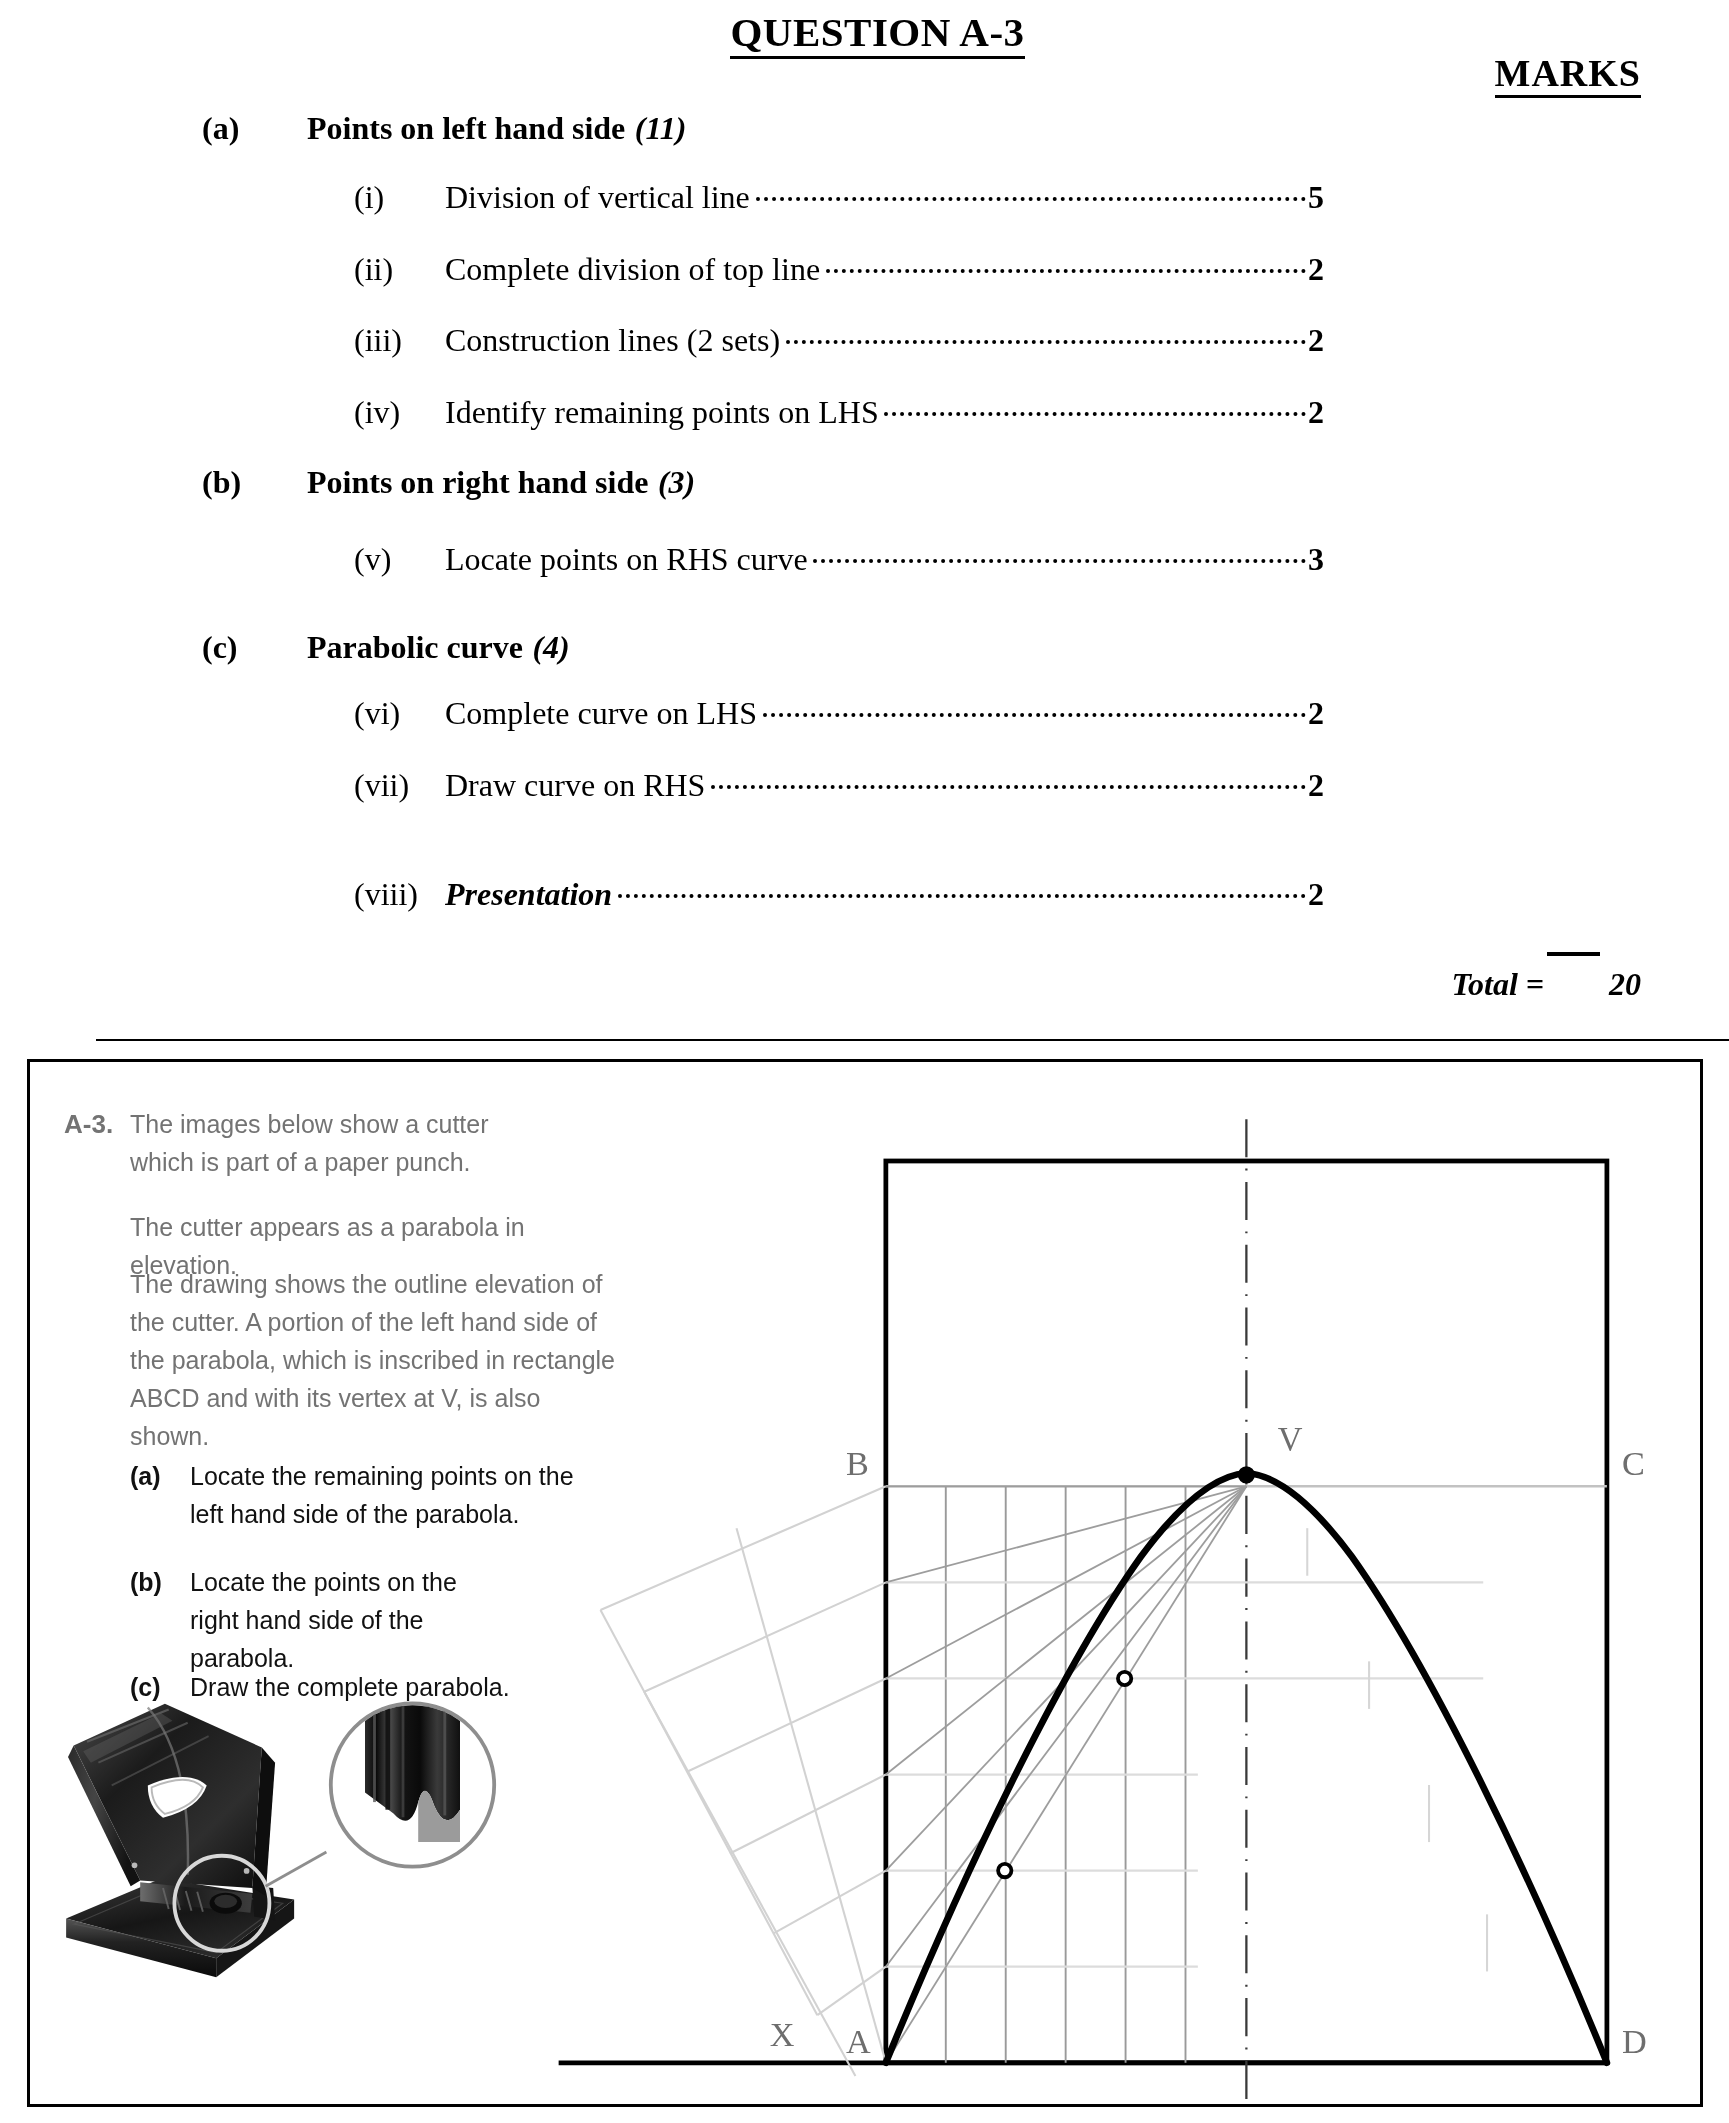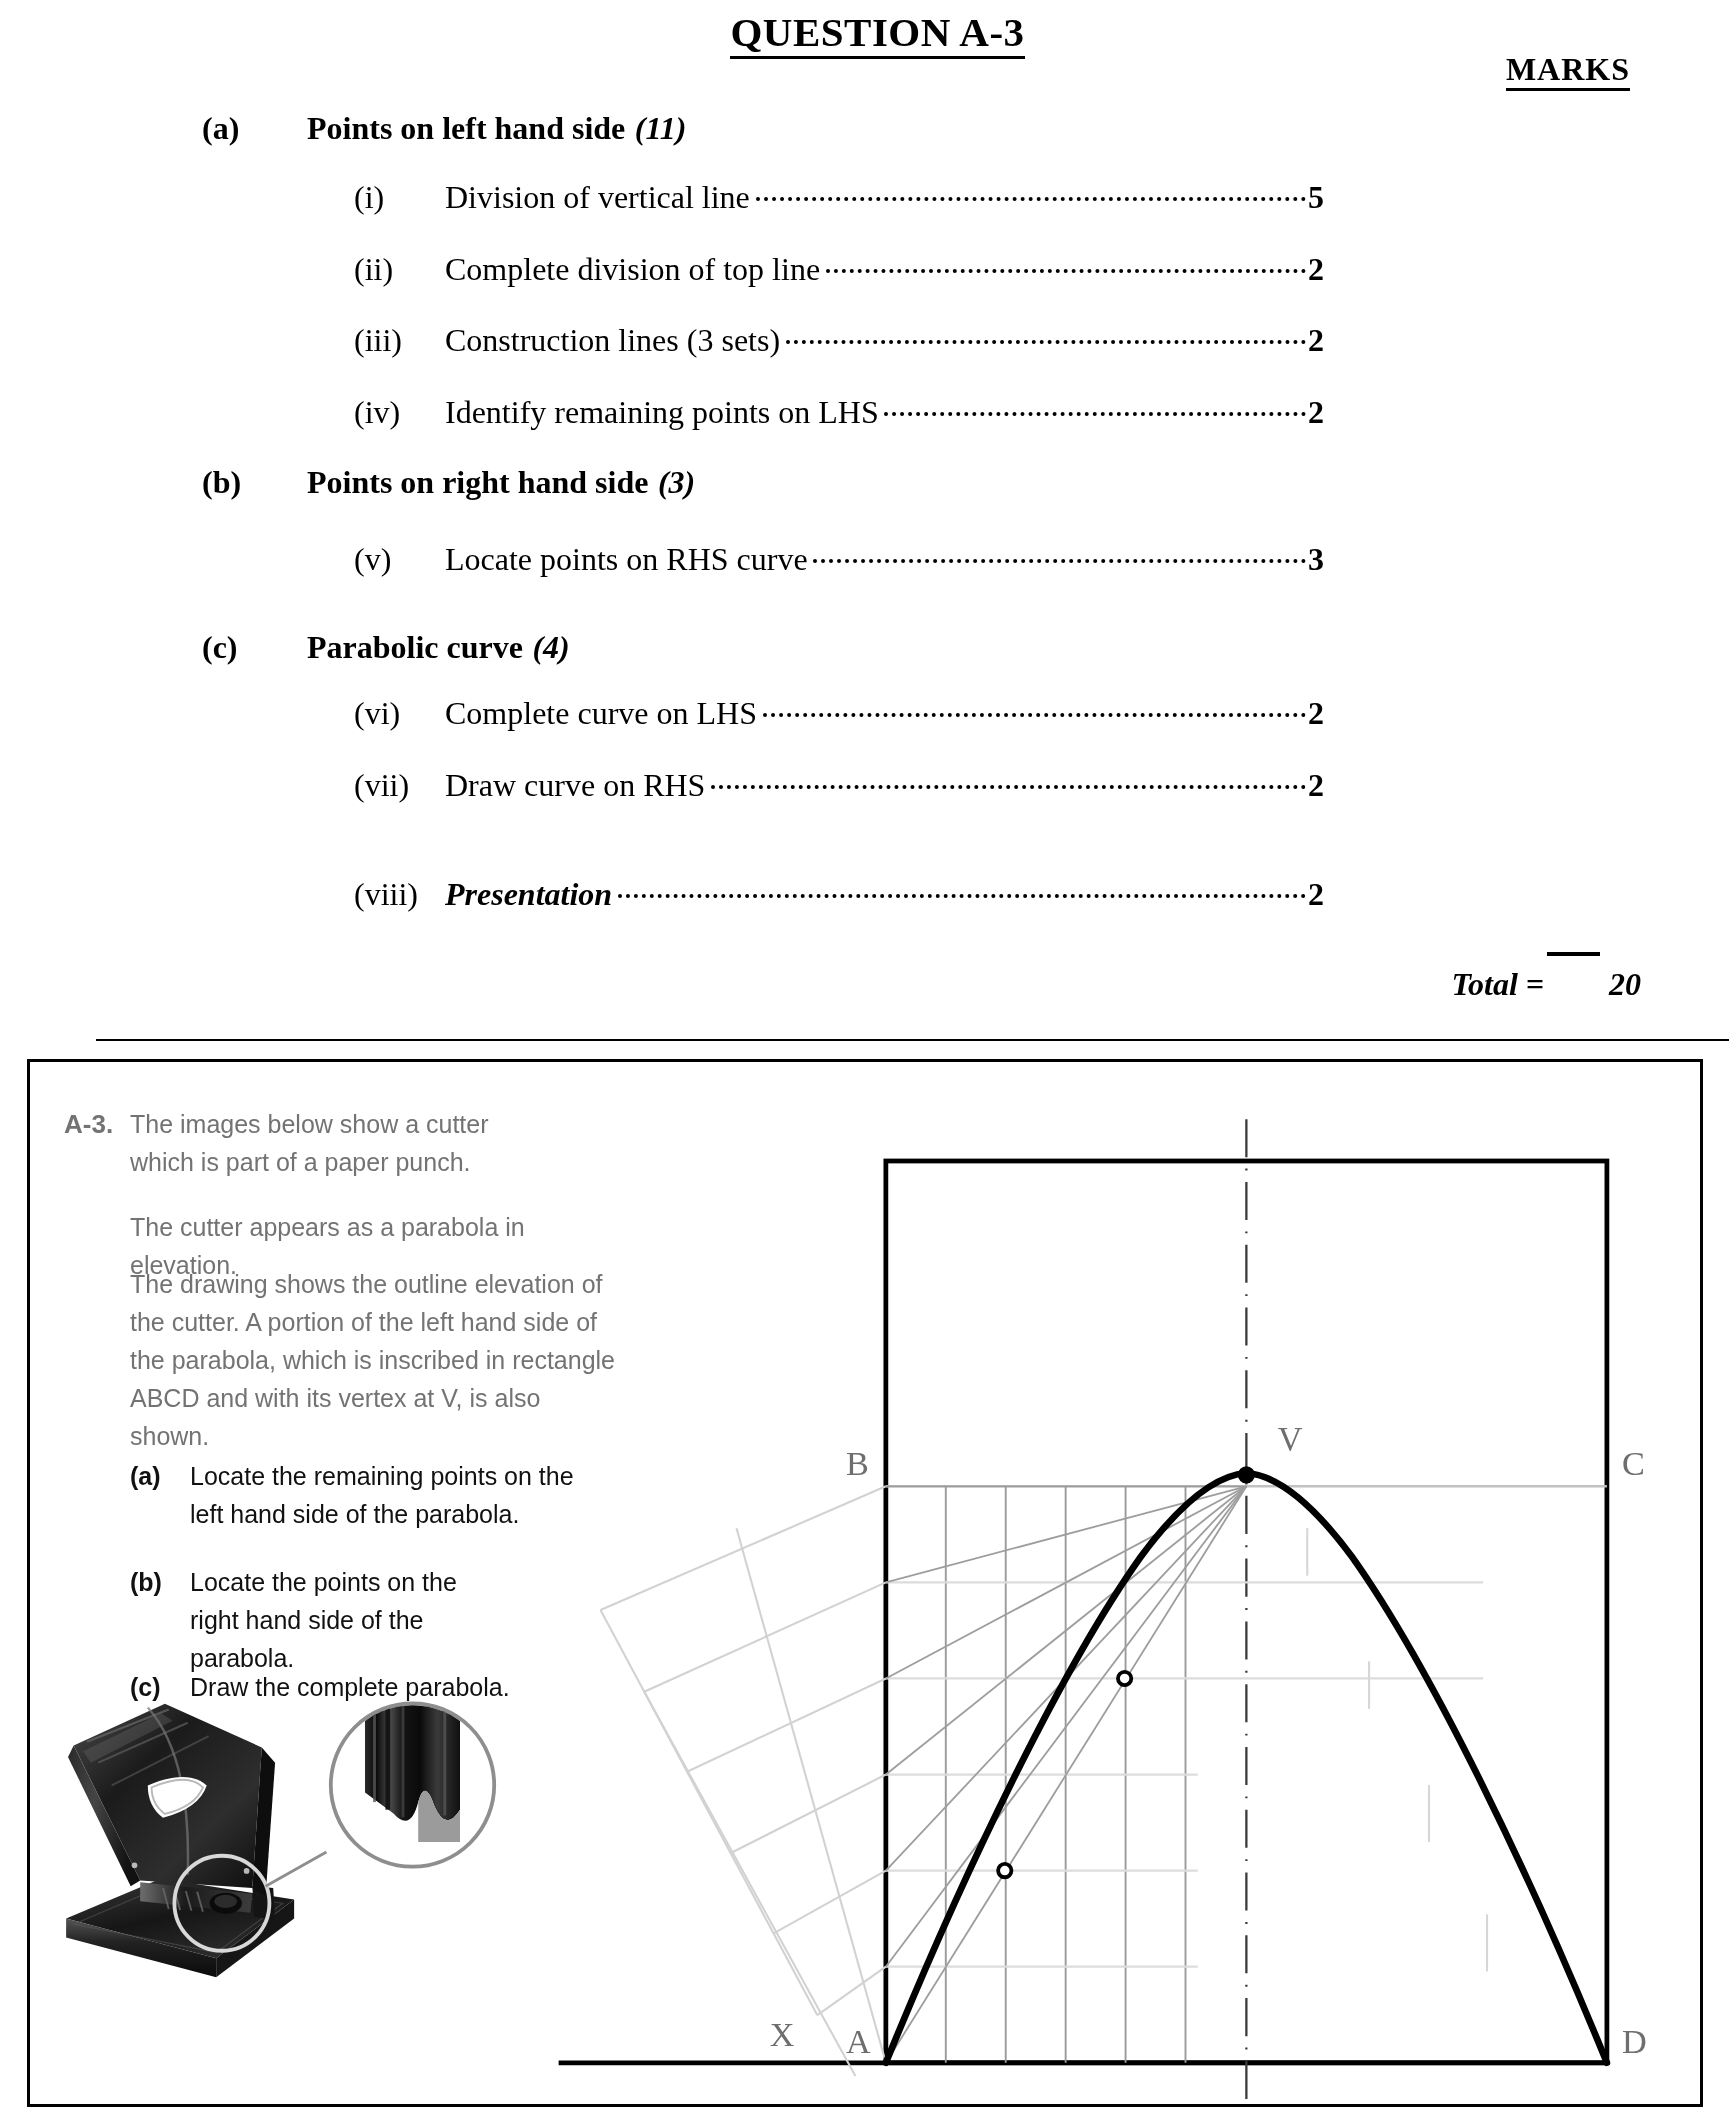--- a/index.html
+++ b/index.html
@@ -6,21 +6,21 @@
   body{width:1729px;height:2124px;position:relative;font-family:"Liberation Serif",serif;color:#000;}
 
   
   #scheme{position:absolute;left:0;top:0;width:1729px;height:1037px;}
 
   .q-title{position:absolute;left:0;top:7.6px;width:1729px;text-align:center;
            font-family:"Liberation Serif",serif;font-weight:bold;font-size:41px;
            letter-spacing:0.5px;padding-left:13px;}
   .q-title span{border-bottom:3.8px solid #000;padding-bottom:1.9px;}
 
-  .marks-hd{position:absolute;right:99px;top:51px;font-weight:bold;font-size:32px;
+  .marks-hd{position:absolute;right:88px;top:51px;font-weight:bold;font-size:38px;
             font-family:"Liberation Serif",serif;letter-spacing:1px;}
   .marks-hd span{border-bottom:3.8px solid #000;padding-bottom:1px;}
 
   .grp{position:absolute;font-weight:bold;font-size:32px;white-space:nowrap;}
   .grp .gl{display:inline-block;width:105px;}
   .grp em{font-style:italic;}
 
   .itm{position:absolute;font-size:32px;white-space:nowrap;display:flex;align-items:baseline;
        width:970px;}
   .itm .rn{display:inline-block;width:91px;flex:0 0 91px;}
@@ -88,21 +88,21 @@
 
   <div class="itm" style="left:354px;top:251px;">
     <span class="rn">(ii)</span>
     <span class="tx">Complete division of top line</span>
     <span class="dots"></span>
     <span class="mk">2</span>
   </div>
 
   <div class="itm" style="left:354px;top:322px;">
     <span class="rn">(iii)</span>
-    <span class="tx">Construction lines (3 sets)</span>
+    <span class="tx">Construction lines (2 sets)</span>
     <span class="dots"></span>
     <span class="mk">2</span>
   </div>
 
   <div class="itm" style="left:354px;top:394px;">
     <span class="rn">(iv)</span>
     <span class="tx">Identify remaining points on LHS</span>
     <span class="dots"></span>
     <span class="mk">2</span>
   </div>

